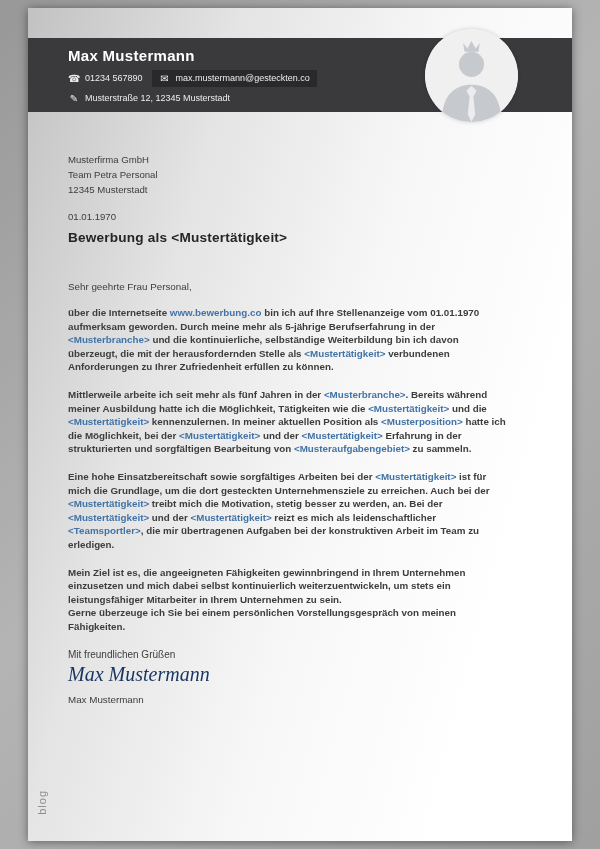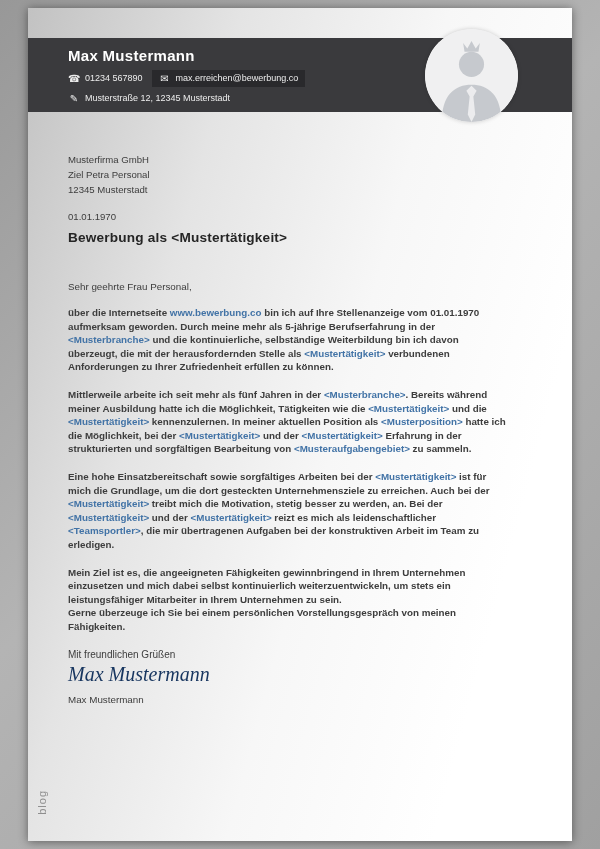--- a/index.html
+++ b/index.html
@@ -56,21 +56,21 @@
 
 <div class="paper">
 
   <div class="header">
     <div class="name">Max Mustermann</div>
     <div class="hrow">
       <span class="hicon">☎</span>
       <span>01234 567890</span>
       <span class="email-badge">
         <span class="hicon">✉</span>
-        <span>max.erreichen@bewerbung.co</span>
+        <span>max.mustermann@gesteckten.co</span>
       </span>
     </div>
     <div class="hrow">
       <span class="hicon">✎</span>
       <span>Musterstraße 12, 12345 Musterstadt</span>
     </div>
   </div>
 
   <div class="avatar">
     <svg viewBox="0 0 100 100">
@@ -87,21 +87,21 @@
       </g>
       <g clip-path="url(#av)">
         <path d="M50 61 L44.5 66.5 L48 72.5 L46 92 L50 100 L54 92 L52 72.5 L55.5 66.5 Z" fill="#ececee"></path>
       </g>
     </svg>
   </div>
 
   <div class="content">
     <div class="recipient">
       <div>Musterfirma GmbH</div>
-      <div>Ziel Petra Personal</div>
+      <div>Team Petra Personal</div>
       <div>12345 Musterstadt</div>
     </div>
 
     <div class="date">01.01.1970</div>
 
     <div class="subject">Bewerbung als &lt;Mustertätigkeit&gt;</div>
 
     <div class="salutation">Sehr geehrte Frau Personal,</div>
 
     <div>

